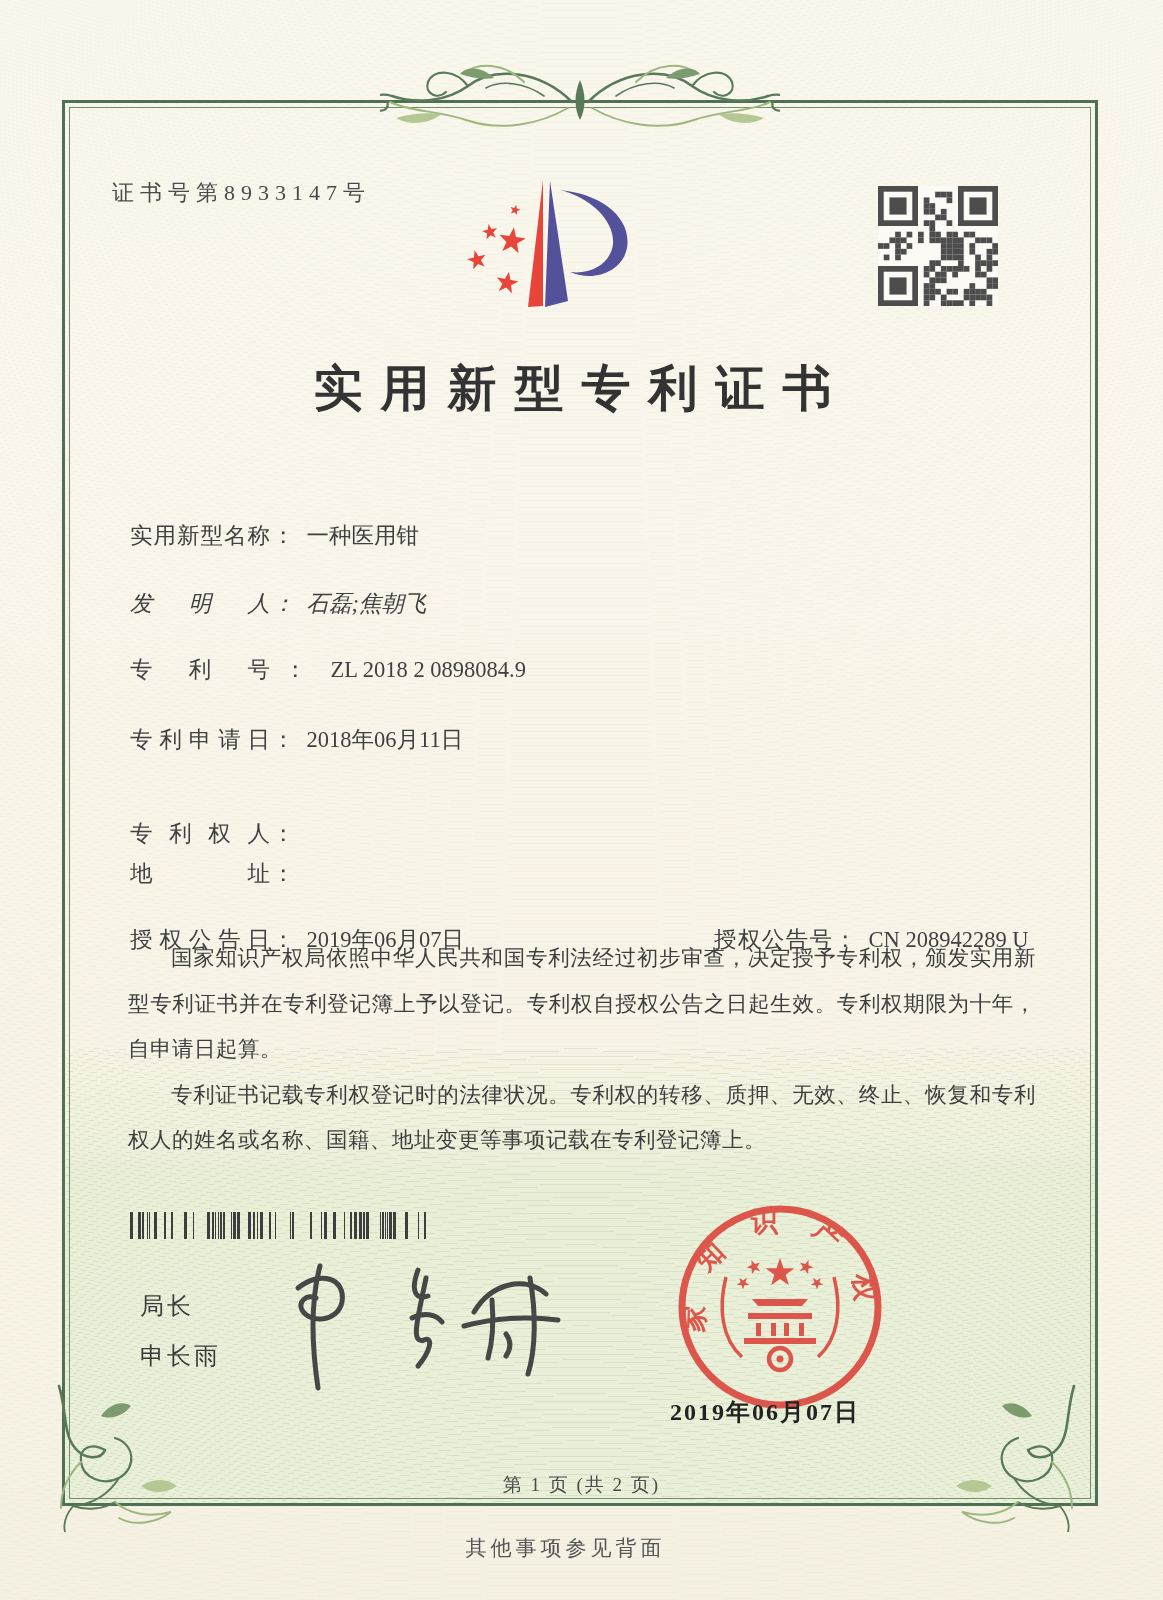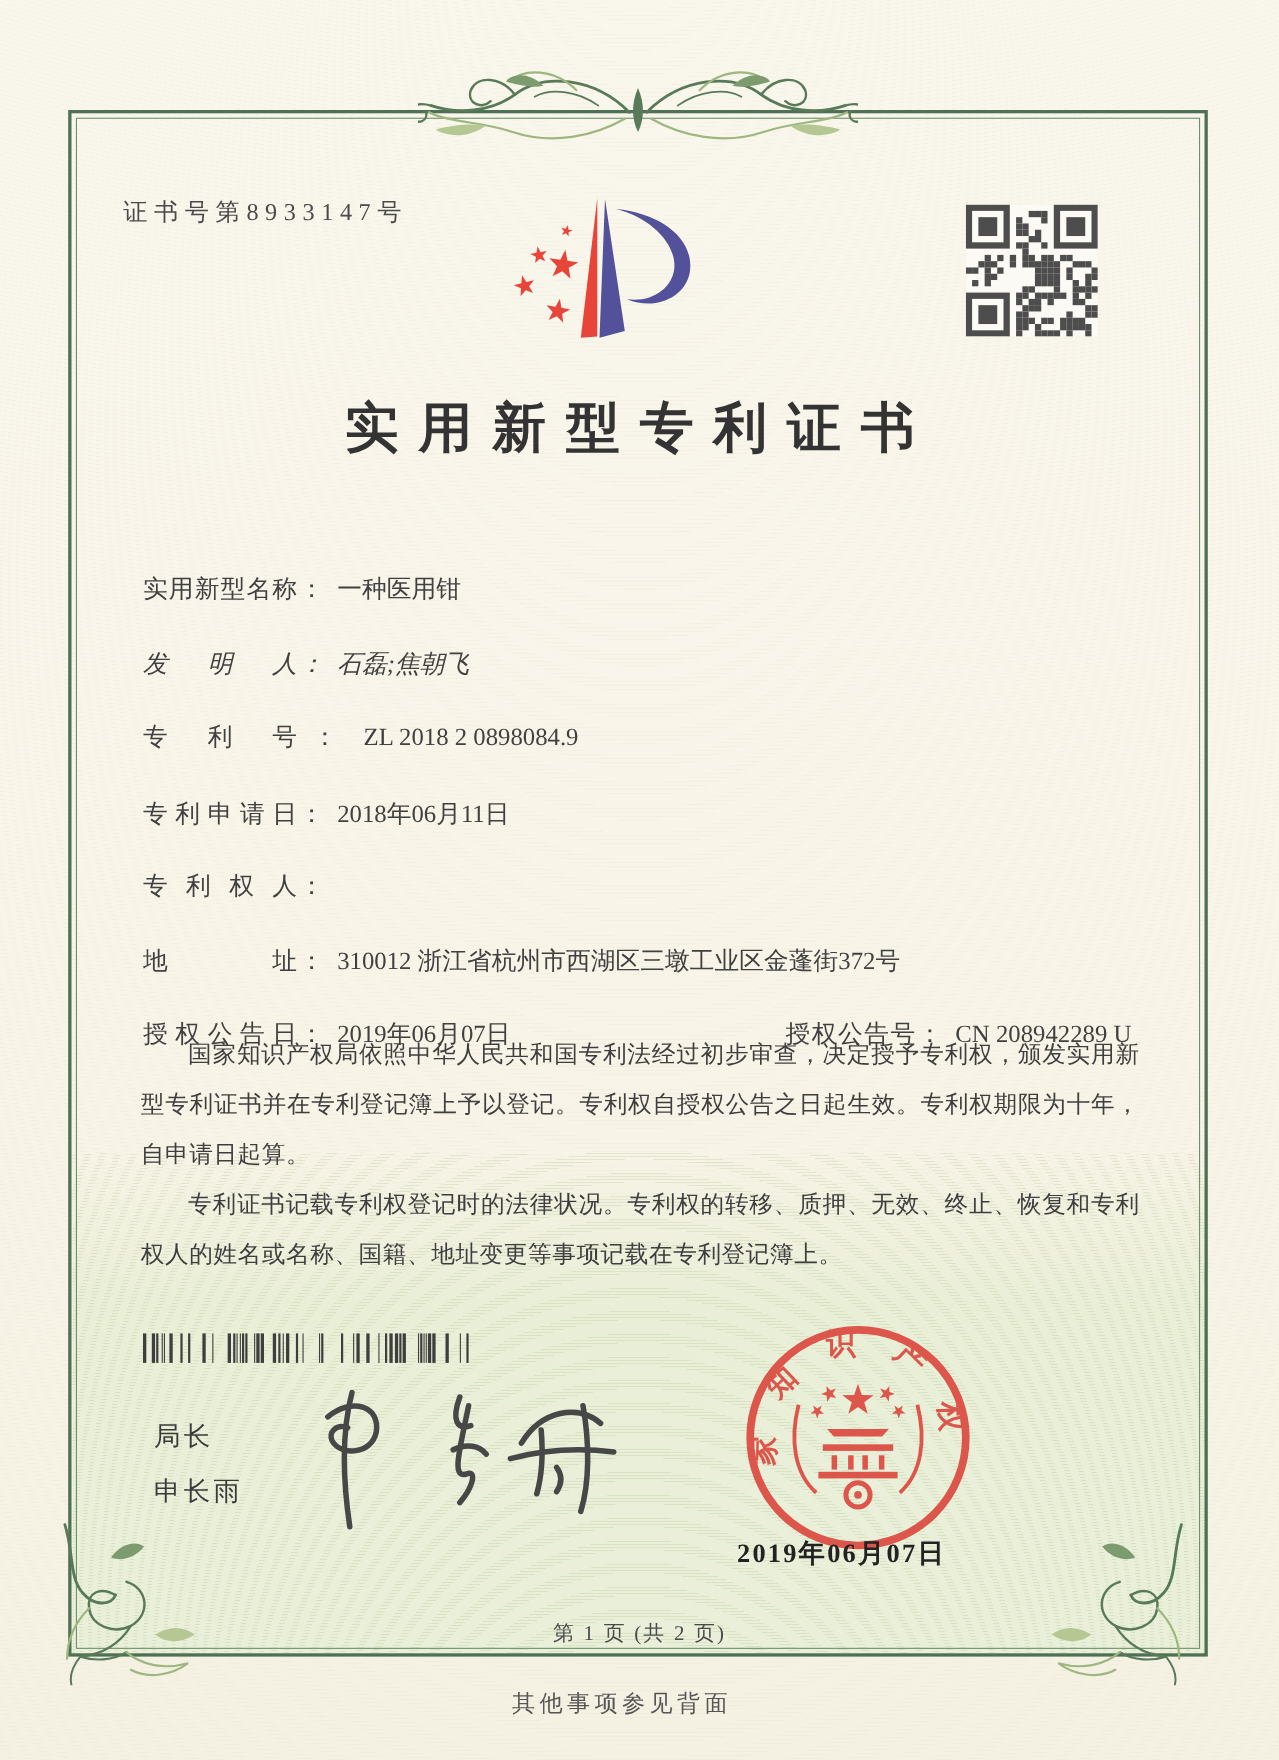--- a/index.html
+++ b/index.html
@@ -258,28 +258,27 @@
   <div class="row" style="top:630px;gap:12px;">
     <span class="lbl">专利号</span>
       <span class="colon">：</span>
       <span class="val">ZL 2018 2 0898084.9</span>
   </div>
   <div class="row" style="top:700px;">
     <span class="lbl">专利申请日</span>
       <span class="colon">：</span>
       <span class="val">2018年06月11日</span>
   </div>
-  <div class="row" style="top:766px;">
+  <div class="row" style="top:794px;">
     <span class="lbl">专利权人</span>
       <span class="colon">：</span>
   </div>
   <div class="row" style="top:834px;">
     <span class="lbl">地址</span>
       <span class="colon">：</span>
-      <span class="val">310012 浙江省杭州市西湖区三墩工业区金蓬街372号</span>
   </div>
   <div class="row" style="top:900px;">
     <span class="lbl">授权公告日</span>
       <span class="colon">：</span>
       <span class="val">2019年06月07日</span>
     <span class="pair2">
       <span class="lbl">授权公告号</span>
         <span class="colon">：</span>
         <span class="val">CN 208942289 U</span>
     </span>

